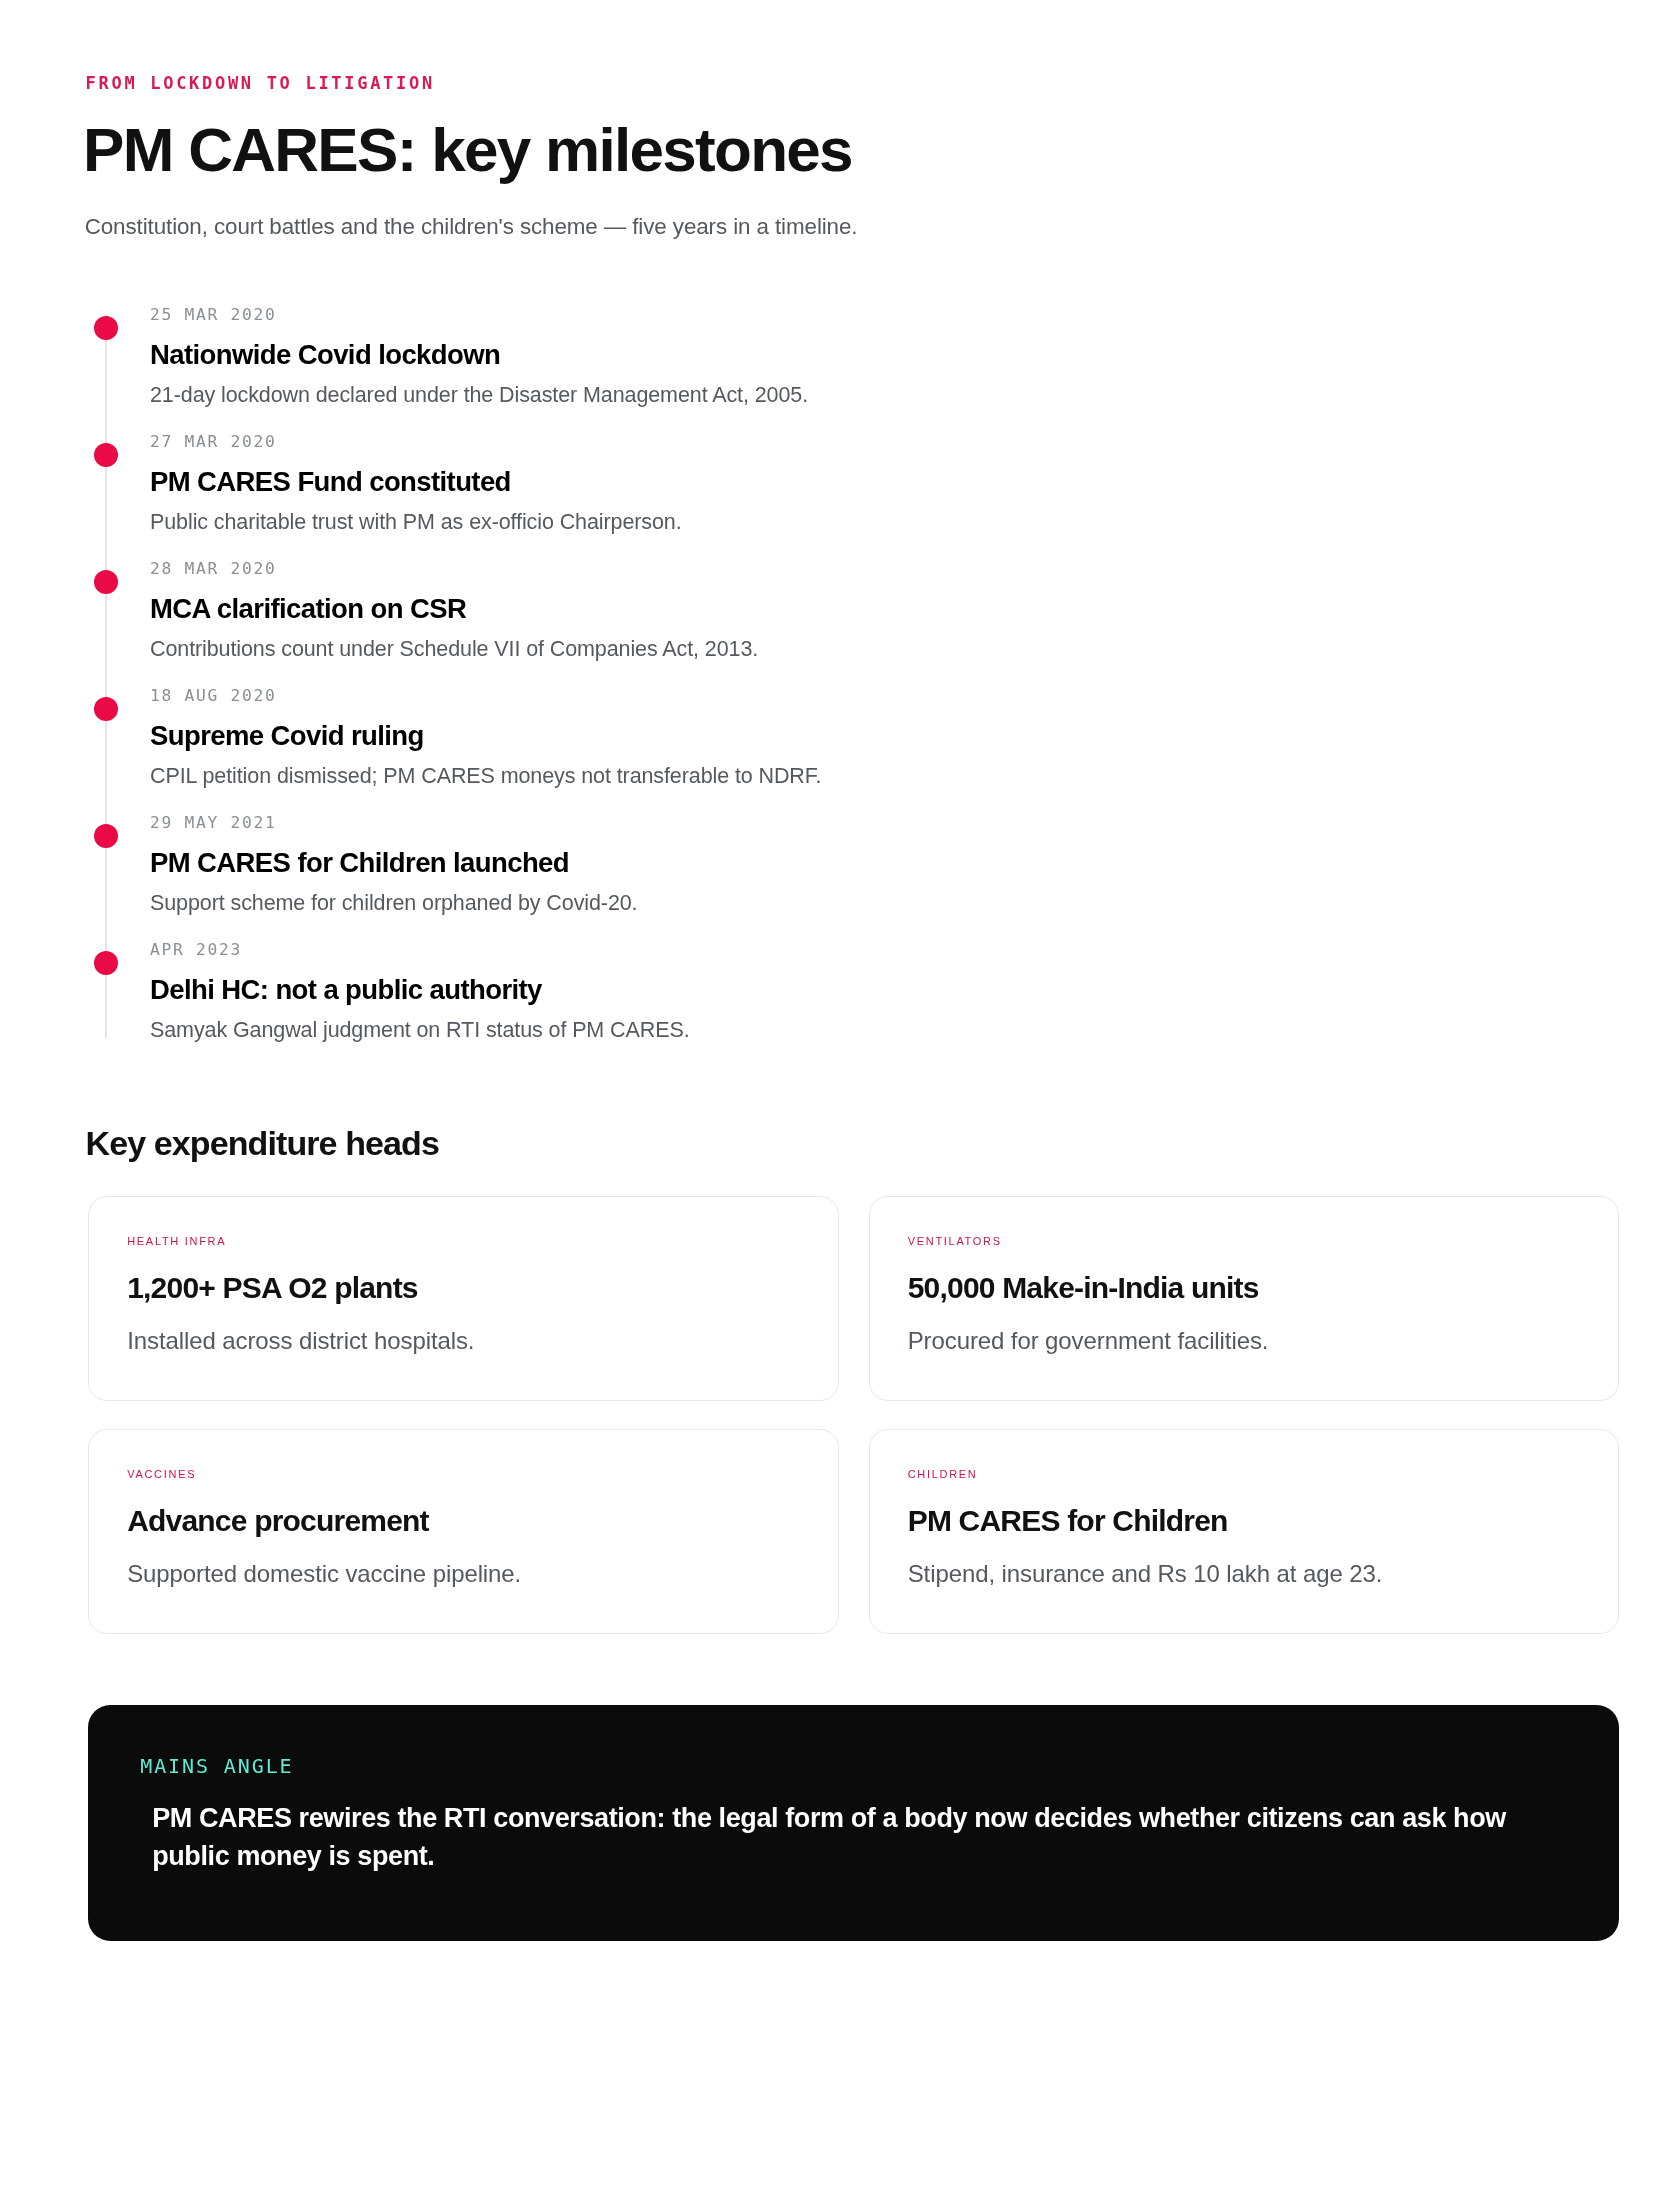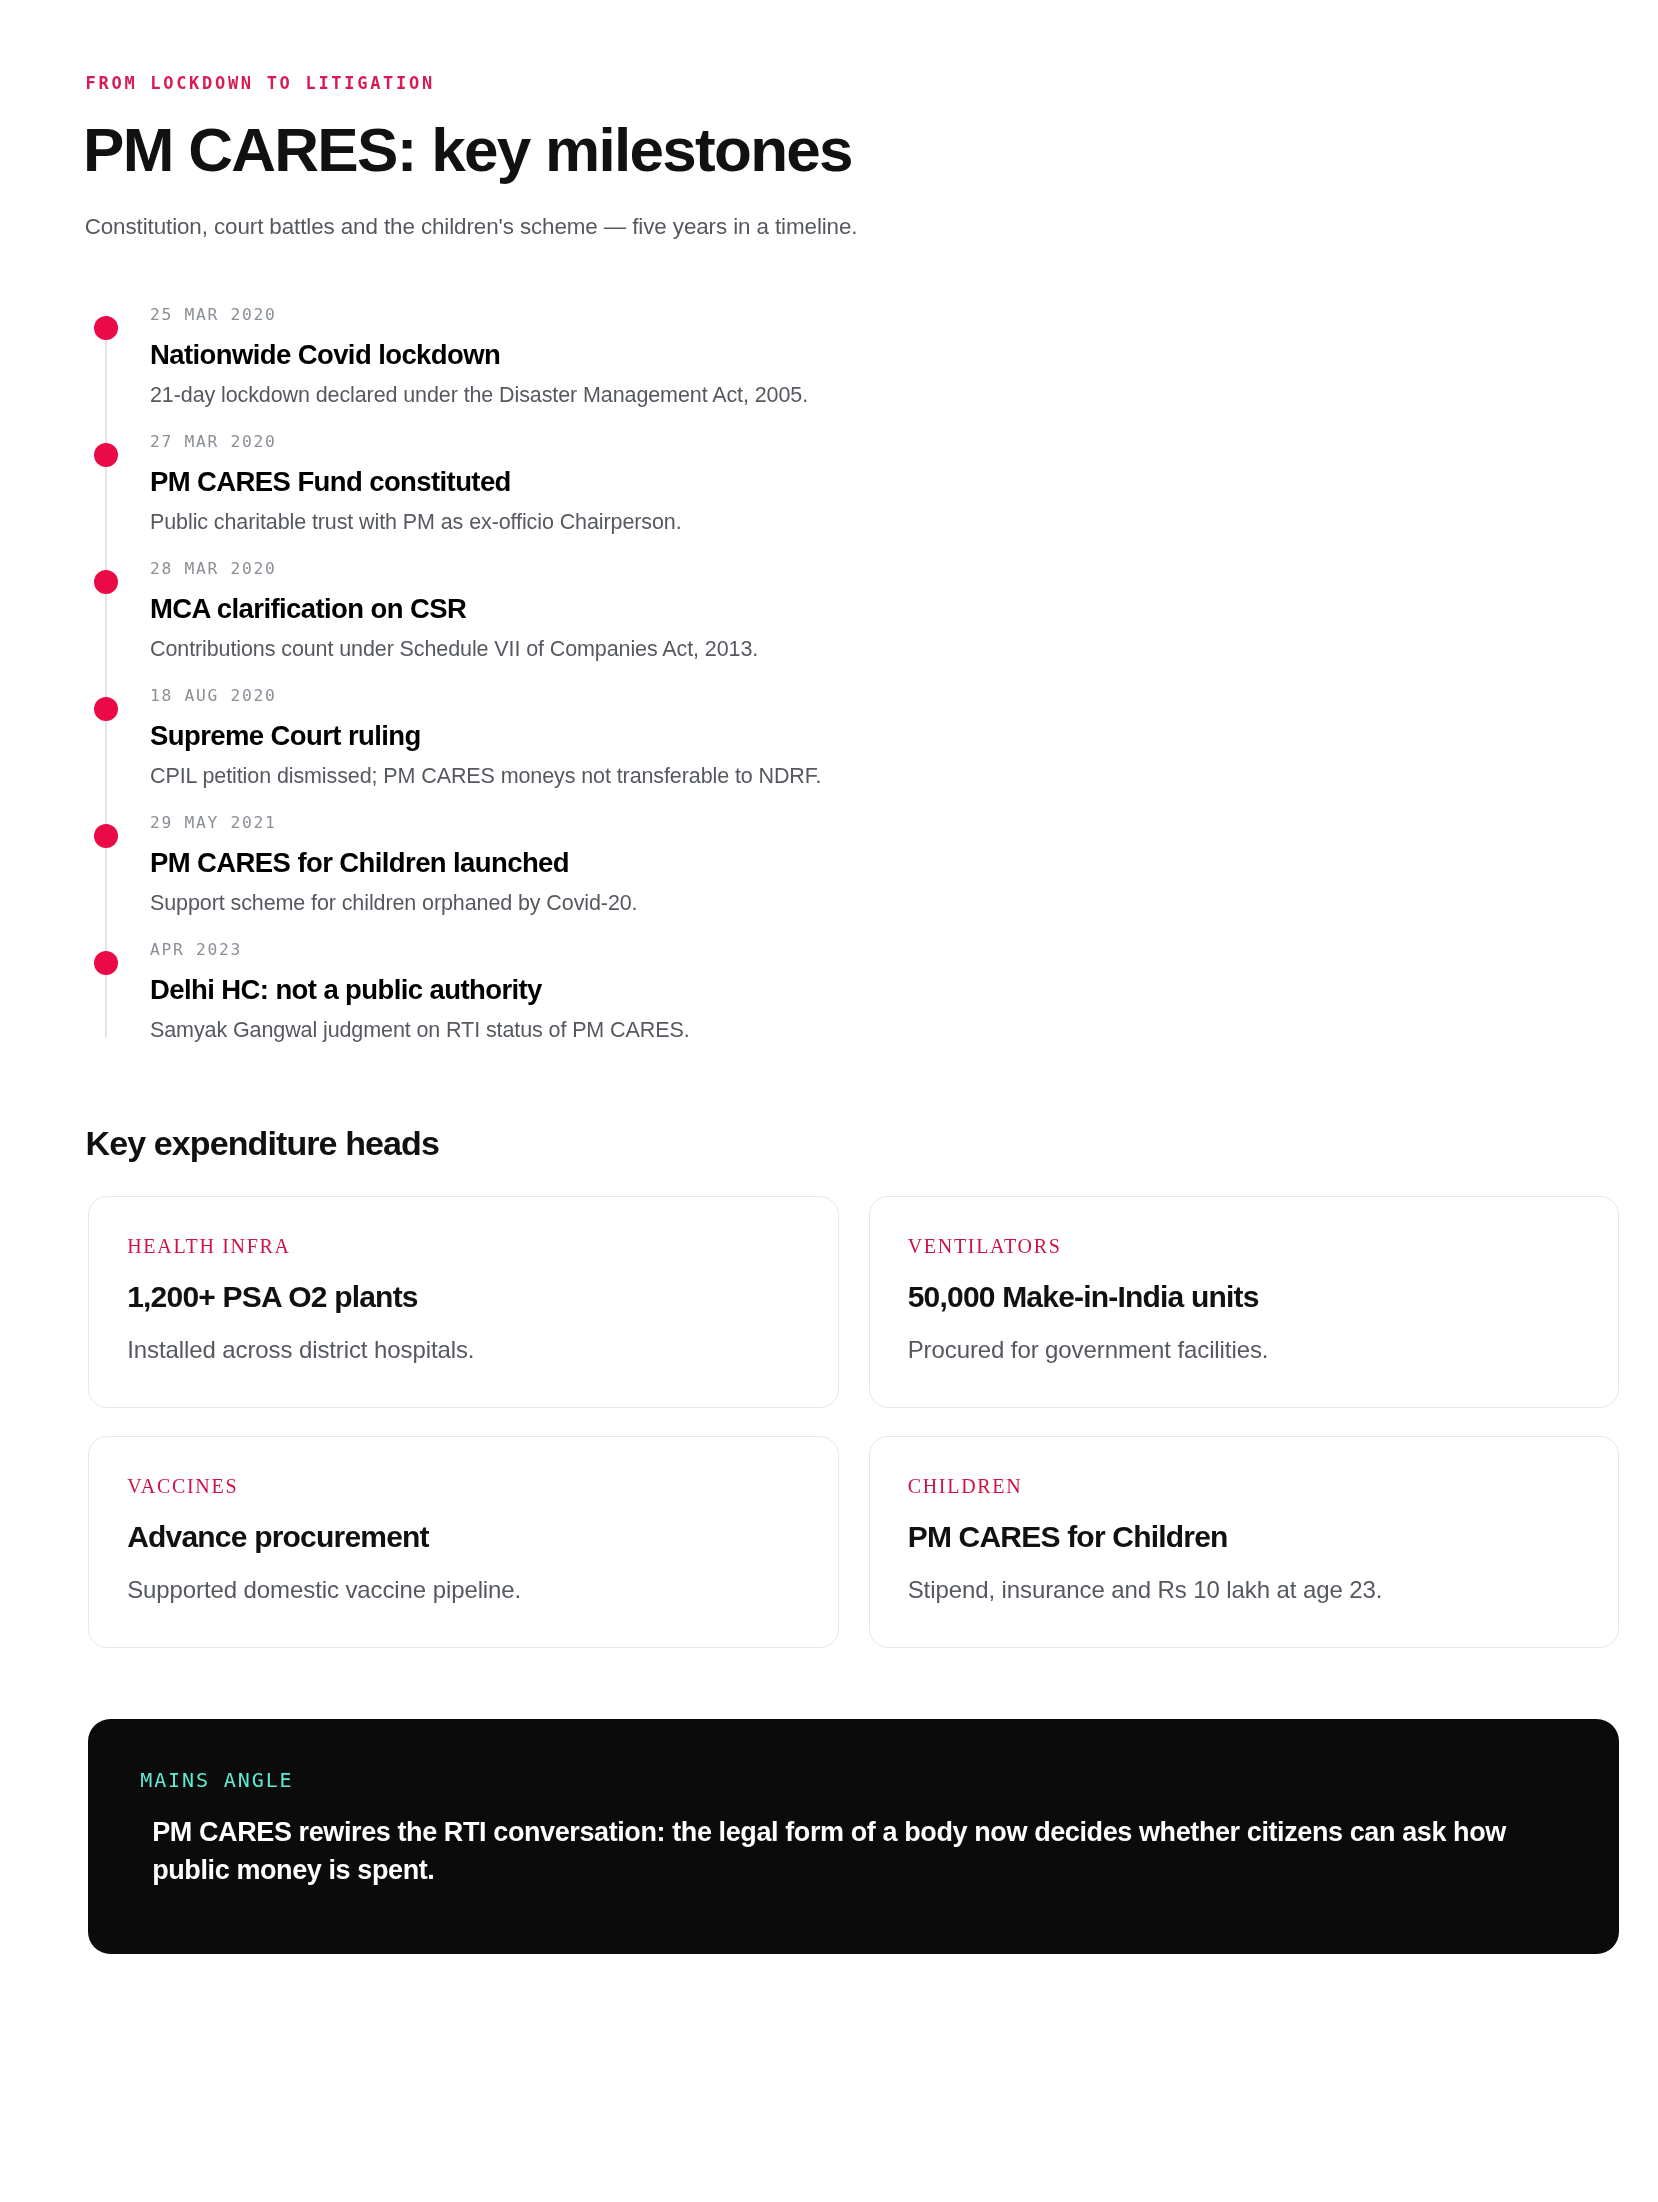--- a/index.html
+++ b/index.html
@@ -133,22 +133,22 @@
   }
   .card {
     border: 1.7px solid #e6e7e9;
     border-radius: 19px;
     background: #ffffff;
     box-sizing: border-box;
     padding: 38px 38px 40px 38px;
     min-height: 205px;
   }
   .card-kicker {
-    font-family: Liberation Serif, serif;
-    font-size: 20px;
+    font-family: Liberation Sans, sans-serif;
+    font-size: 11px;
     font-weight: 400;
     letter-spacing: 1.7px;
     color: #cf1248;
     line-height: 1.1;
     margin: 0 0 22.4px 0;
   }
   .card-title {
     font-size: 30px;
     font-weight: 700;
     letter-spacing: -0.8px;
@@ -223,21 +223,21 @@
       <span class="tl-rail"></span>
       <span class="tl-dot"></span>
       <div class="tl-date">28 MAR 2020</div>
       <div class="tl-head">MCA clarification on CSR</div>
       <div class="tl-desc">Contributions count under Schedule VII of Companies Act, 2013.</div>
     </li>
     <li class="tl-item">
       <span class="tl-rail"></span>
       <span class="tl-dot"></span>
       <div class="tl-date">18 AUG 2020</div>
-      <div class="tl-head">Supreme Court ruling</div>
+      <div class="tl-head">Supreme Covid ruling</div>
       <div class="tl-desc">CPIL petition dismissed; PM CARES moneys not transferable to NDRF.</div>
     </li>
     <li class="tl-item">
       <span class="tl-rail"></span>
       <span class="tl-dot"></span>
       <div class="tl-date">29 MAY 2021</div>
       <div class="tl-head">PM CARES for Children launched</div>
       <div class="tl-desc">Support scheme for children orphaned by Covid-20.</div>
     </li>
     <li class="tl-item">

